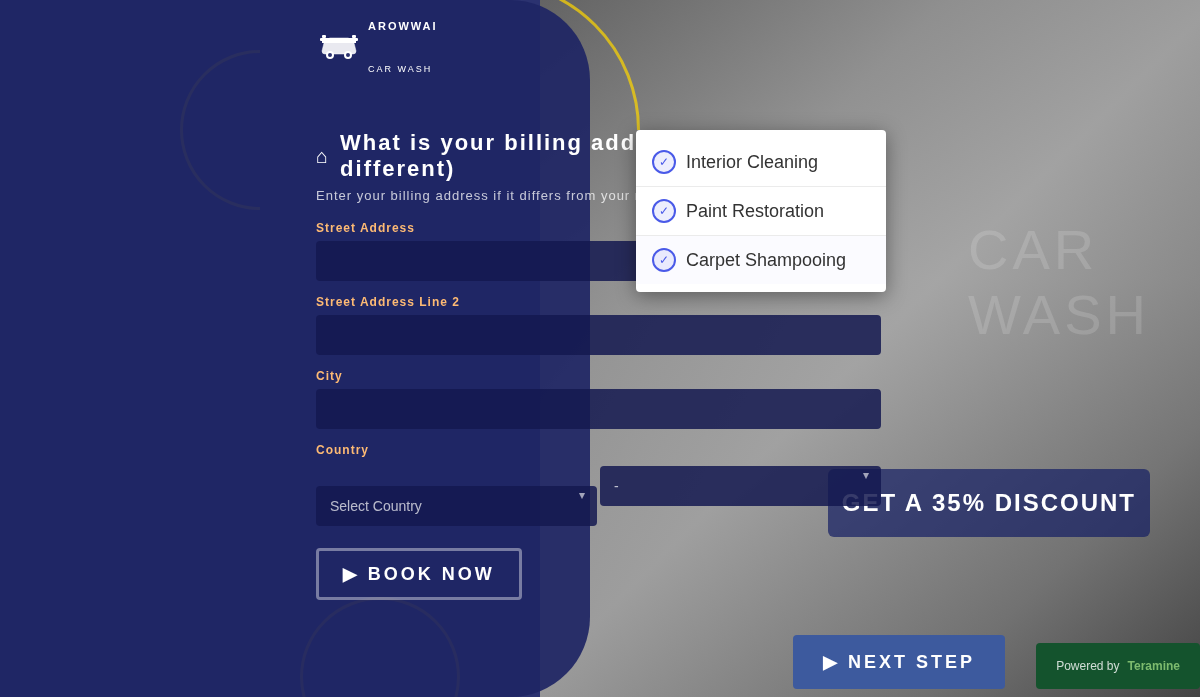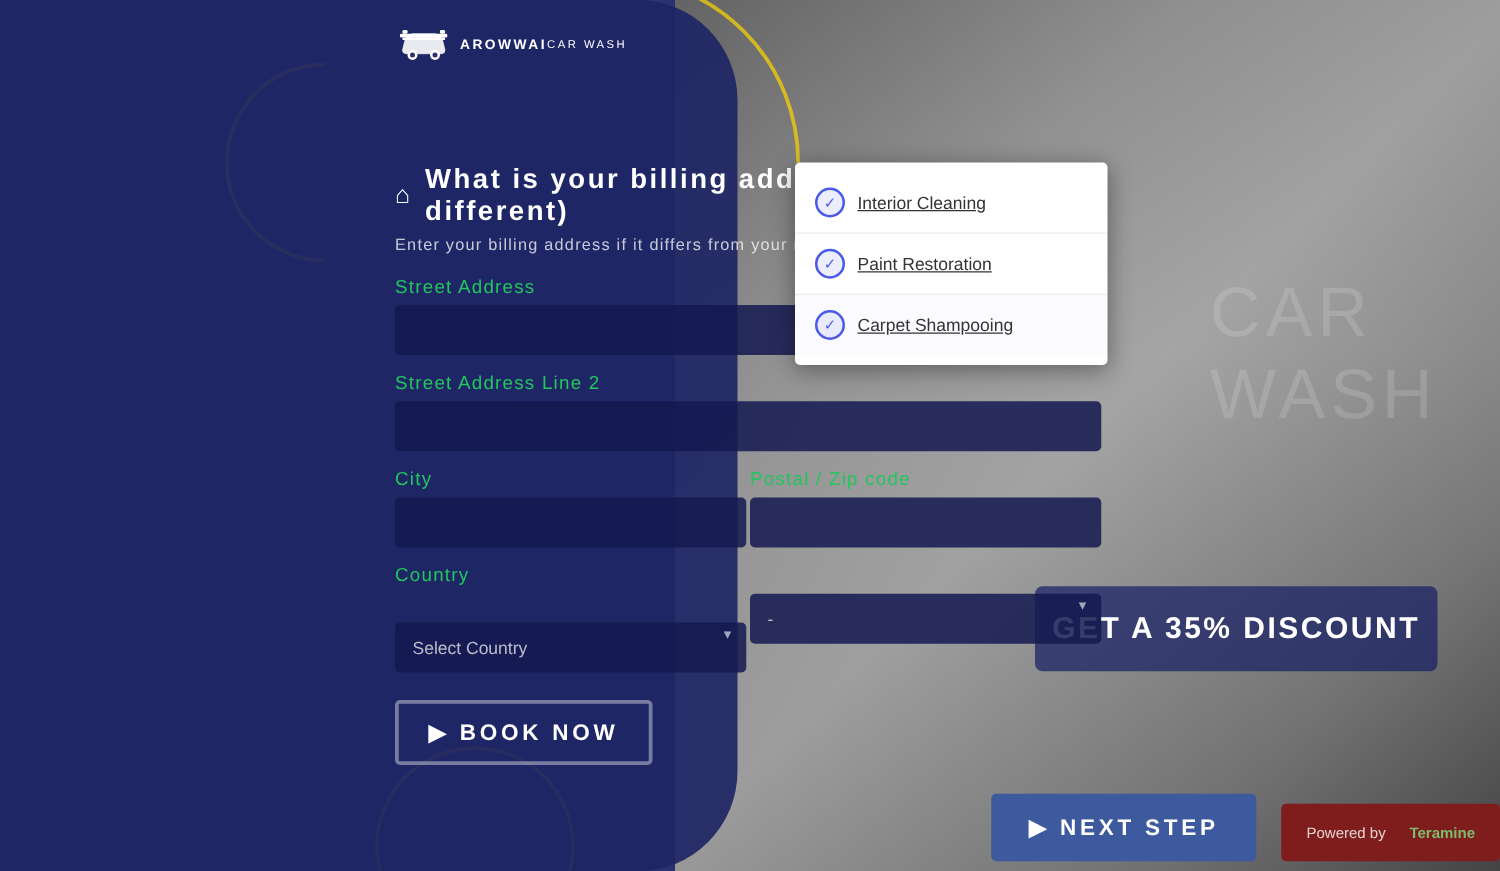--- a/index.html
+++ b/index.html
@@ -90,21 +90,22 @@
       gap: 3px;
     }
 
     .logo-icon svg {
       width: 38px;
       height: 32px;
     }
 
     .logo-text {
       display: flex;
-      flex-direction: row;
+      flex-direction: column;
+      gap: 32px;
     }
 
     .logo-name {
       color: #ffffff;
       font-size: 11px;
       font-weight: 700;
       letter-spacing: 2px;
     }
 
     .logo-sub {
@@ -159,23 +160,23 @@
     }
 
     .form-subtitle {
       color: rgba(255,255,255,0.75);
       font-size: 13px;
       letter-spacing: 1px;
       margin-bottom: 18px;
     }
 
     .field-label {
-      color: #22c55e;
-      font-size: 15px;
-      font-weight: 400;
+      color: #fdba74;
+      font-size: 12px;
+      font-weight: 700;
       letter-spacing: 1px;
       margin-bottom: 6px;
       display: block;
     }
 
     .input-field {
       width: 100%;
       background-color: rgba(20, 25, 80, 0.85);
       border: none;
       border-radius: 4px;
@@ -274,25 +275,25 @@
       gap: 8px;
       z-index: 20;
       text-transform: uppercase;
     }
 
     
     .powered-by {
       position: absolute;
       bottom: 8px;
       right: 0;
-      background-color: #7f1d1d;
+      background-color: #14532d;
       padding: 16px 20px;
       display: flex;
       align-items: center;
-      gap: 19px;
+      gap: 8px;
       z-index: 20;
       border-radius: 4px;
     }
 
     .powered-text {
       color: rgba(255,255,255,0.8);
       font-size: 12px;
     }
 
     .teramine-text {
@@ -323,22 +324,21 @@
       border-bottom: 1px solid rgba(0,0,0,0.08);
     }
 
     .dropdown-item:last-child {
       border-bottom: none;
       background-color: rgba(200,200,255,0.1);
     }
 
     .dropdown-item-text {
       color: #333333;
-      font-size: 14px;
-      text-decoration: underline;
+      font-size: 18px;
     }
 
     .check-circle {
       width: 24px;
       height: 24px;
       border-radius: 50%;
       border: 2px solid #4a5ae8;
       display: flex;
       align-items: center;
       justify-content: center;
@@ -455,24 +455,20 @@
   
   <label class="field-label">Street Address Line 2</label>
   <input class="input-field" type="text" placeholder="" style="">
 
   
   <div class="two-col">
     <div class="col-left">
       <label class="field-label">City</label>
       <input class="input-field" type="text" placeholder="" style="margin-bottom: 0px;">
     </div>
-    <div class="col-right">
-      <label class="field-label">Postal / Zip code</label>
-      <input class="input-field" type="text" placeholder="" style="margin-bottom: 0px;">
-    </div>
   </div>
 
   
   <div class="two-col" style="margin-top:14px;">
     <div class="col-left">
       <label class="field-label">Country</label>
       <div class="select-wrapper">
         <select class="select-field">
           <option value="">Select Country</option>
         </select>

